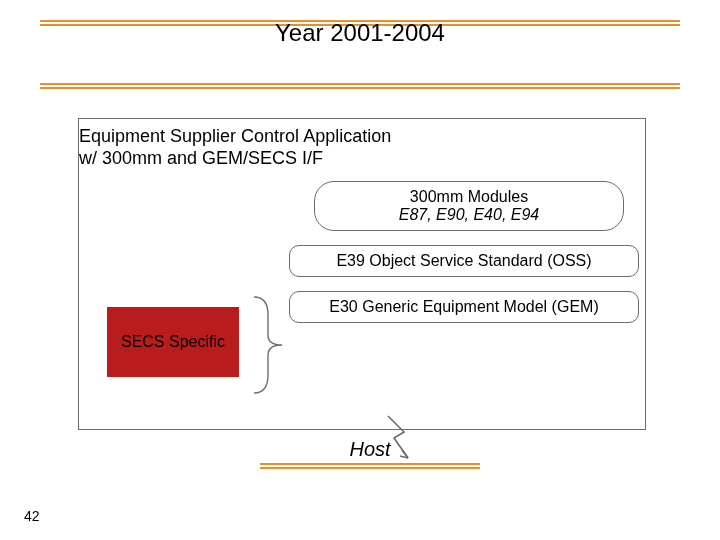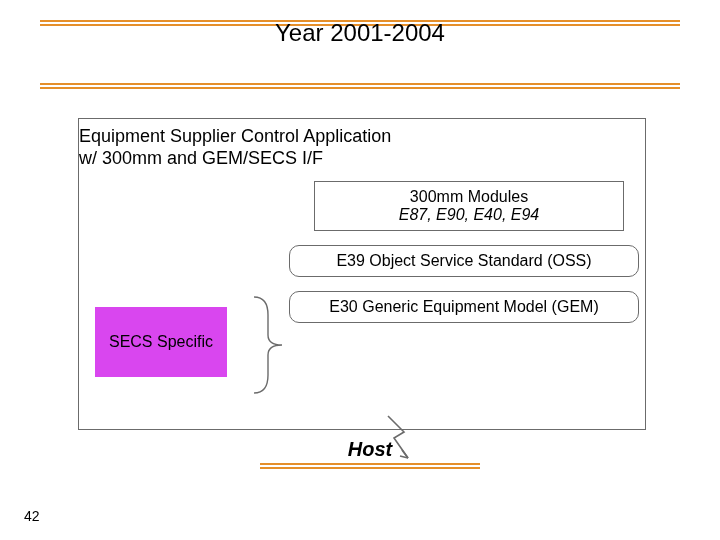--- a/index.html
+++ b/index.html
@@ -64,38 +64,39 @@
     background: #ffffff;
     font-size: 16px;
     text-align: center;
     padding: 6px 4px;
     margin-bottom: 14px;   
   }
   .modules-box {
     width: 300px;
     margin-left: 25px;
     margin-right: 25px;
+    border-radius: 20px;
   }
   .modules-box .sub {
     font-style: italic;
   }
   .wide-box { 
     width: 100%;
     box-sizing: border-box;
     border-radius: 10px;
   }
 
   .secs-box {
     position: absolute;
     top: 188px;
-    left: 16px;
+    left: 28px;
     width: 132px;
     height: 70px;
     
-    background: #d946ef;
+    background: #b91c1c;
     font-size: 16px;
     text-align: center;
     display: flex;
     align-items: center;
     justify-content: center;
   }
   .brace {
     position: absolute;
     top: 176px;
     left: 165px;
@@ -105,21 +106,21 @@
 
   .host-area {
     position: absolute;
     top: 438px;
     left: 260px;
     width: 220px;
     text-align: center;
   }
   .host-label {
     font-size: 20px;
-    font-weight: bold;
+    font-weight: normal;
     font-style: italic;
     display: inline-block;
     vertical-align: middle;
   }
   .lightning {
     position: absolute;
     top: -24px;
     left: 118px;
   }
   .host-rule {

